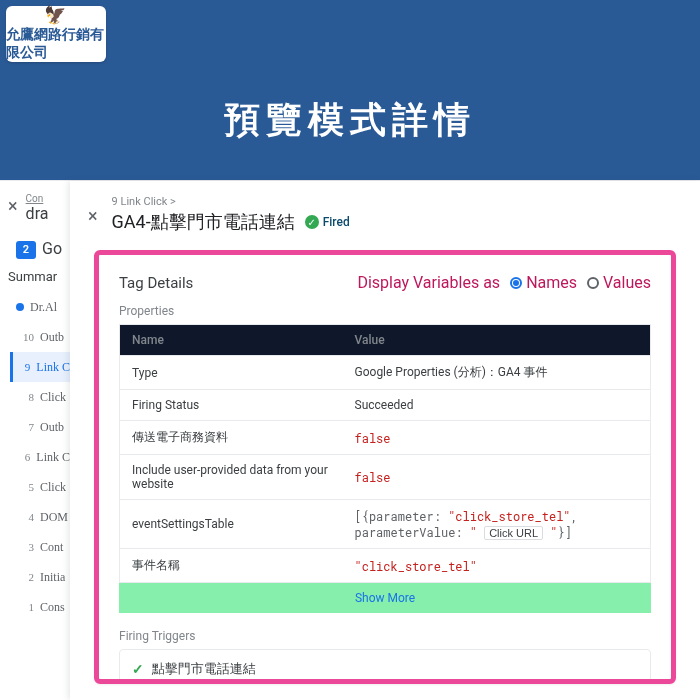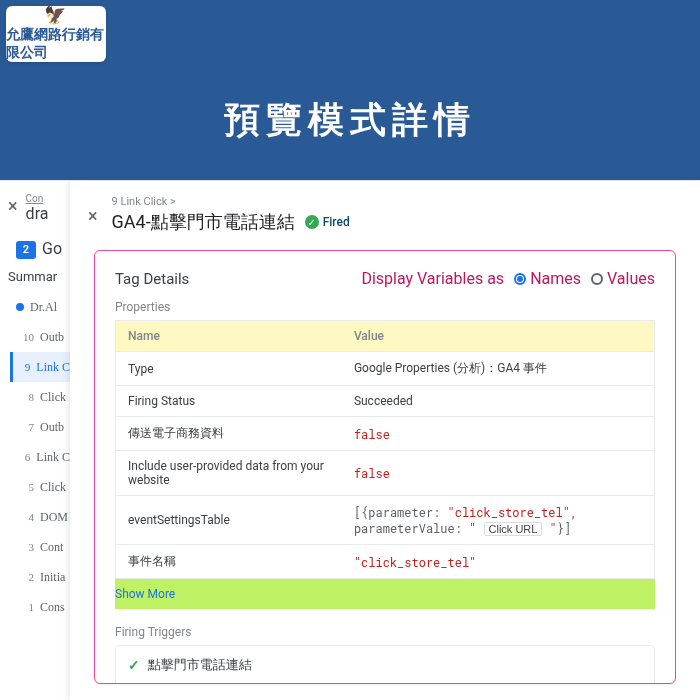--- a/index.html
+++ b/index.html
@@ -32,39 +32,39 @@
   .panel-head { display: flex; align-items: flex-start; padding: 14px 20px 10px 18px; }
   .panel-close { font-size: 18px; color: #5f6368; margin-right: 14px; margin-top: 10px; cursor: pointer; }
   .panel-title-block { }
   .crumb { font-size: 11px; color: #80868b; margin-bottom: 2px; }
   .panel-title-row { display: flex; align-items: center; }
   .panel-title { font-size: 18px; color: #202124; font-weight: 400; margin-right: 10px; }
   .fired-pill { display: inline-flex; align-items: center; }
   .fired-check { width: 14px; height: 14px; border-radius: 50%; background: #34a853; color: #fff; font-size: 10px; display: inline-flex; align-items: center; justify-content: center; margin-right: 4px; }
   .fired-text { font-size: 12px; color: #0c4a6e; font-weight: 500; }
 
-  .card { margin: 6px 24px 16px 24px; border: 1px solid #ec4899; border-radius: 6px; box-shadow: 0 1px 2px rgba(60,64,67,.08); flex: 1; overflow: auto; }
+  .card { margin: 6px 24px 16px 24px; border: 5px solid #ec4899; border-radius: 6px; box-shadow: 0 1px 2px rgba(60,64,67,.08); flex: 1; overflow: auto; }
   .card-pad { padding: 18px 20px 20px 20px; }
   .card-title-row { display: flex; align-items: center; justify-content: space-between; margin-bottom: 12px; }
   .card-title { font-size: 15px; color: #3c4043; }
   .display-as { font-size: 16px; color: #be185d; display: flex; align-items: center; }
   .radio { width: 12px; height: 12px; border: 2px solid #5f6368; border-radius: 50%; display: inline-block; margin: 0 4px 0 10px; vertical-align: middle; position: relative; }
   .radio.checked { border-color: #1a73e8; }
   .radio.checked::after { content: ""; position: absolute; width: 6px; height: 6px; background: #1a73e8; border-radius: 50%; top: 1px; left: 1px; }
 
   .section-label { font-size: 12px; color: #80868b; margin: 4px 0 6px 0; }
   table.props { width: 100%; border-collapse: collapse; border: 1px solid #e8eaed; font-size: 12px; }
-  table.props th { text-align: left; font-weight: 500; color: #80868b; background: #fef9c3; }
+  table.props th { text-align: left; font-weight: 500; color: #80868b; background: #0f172a; }
   table.props th, table.props td { padding: 8px 12px; border-bottom: 1px solid #e8eaed; vertical-align: middle; }
   table.props td:first-child { width: 42%; color: #3c4043; }
   .mono { font-family: "Roboto Mono", Menlo, Consolas, monospace; }
   .val-str { color: #c5221f; }
   .val-text { color: #5f6368; }
   .val-box { display:inline-block; border:1px solid #dadce0; padding:0 4px; border-radius:2px; background:#fff; font-family:-apple-system, Arial, sans-serif; color:#3c4043; font-size:11px; }
-  .show-more { color: #1a73e8; font-size: 12px; padding: 8px 0; background: #bef264; }
+  .show-more { text-align: center; color: #1a73e8; font-size: 12px; padding: 8px 0; background: #86efac; }
 
   .triggers { margin-top: 16px; }
   .trigger-box { border: 1px solid #e8eaed; border-radius: 4px; }
   .trigger-head { display: flex; align-items: center; padding: 10px 12px; font-size: 13px; color: #3c4043; border-bottom: 1px solid #e8eaed; }
   .green-check { color: #34a853; font-size: 14px; margin-right: 8px; font-weight:700; }
 </style>
 </head>
 <body>
 
 <div class="hero">

